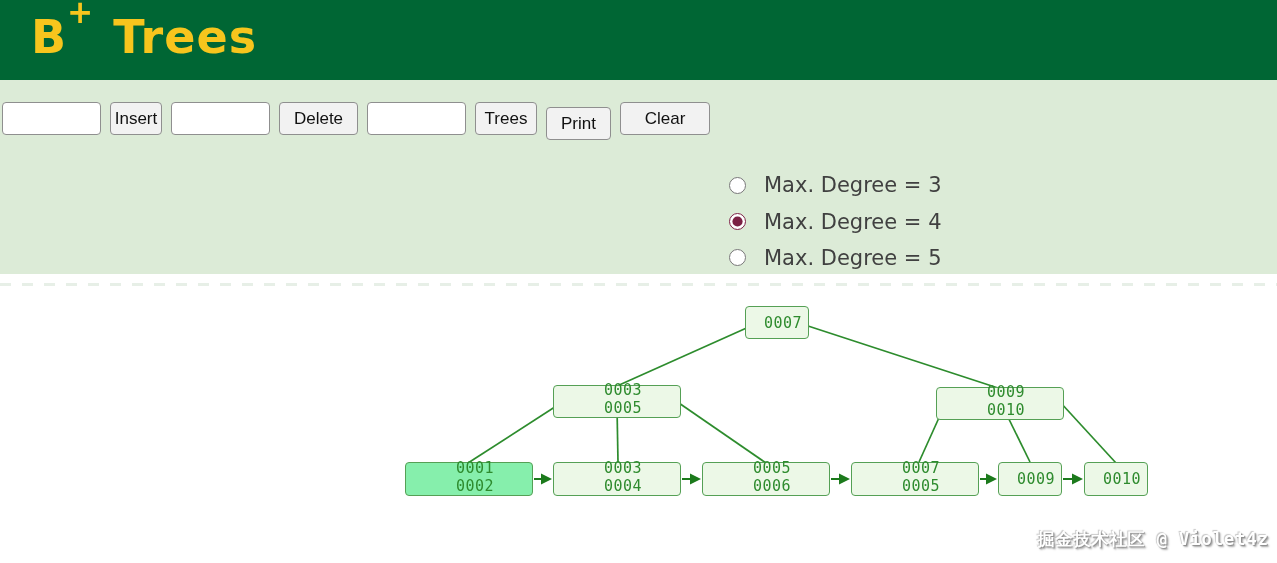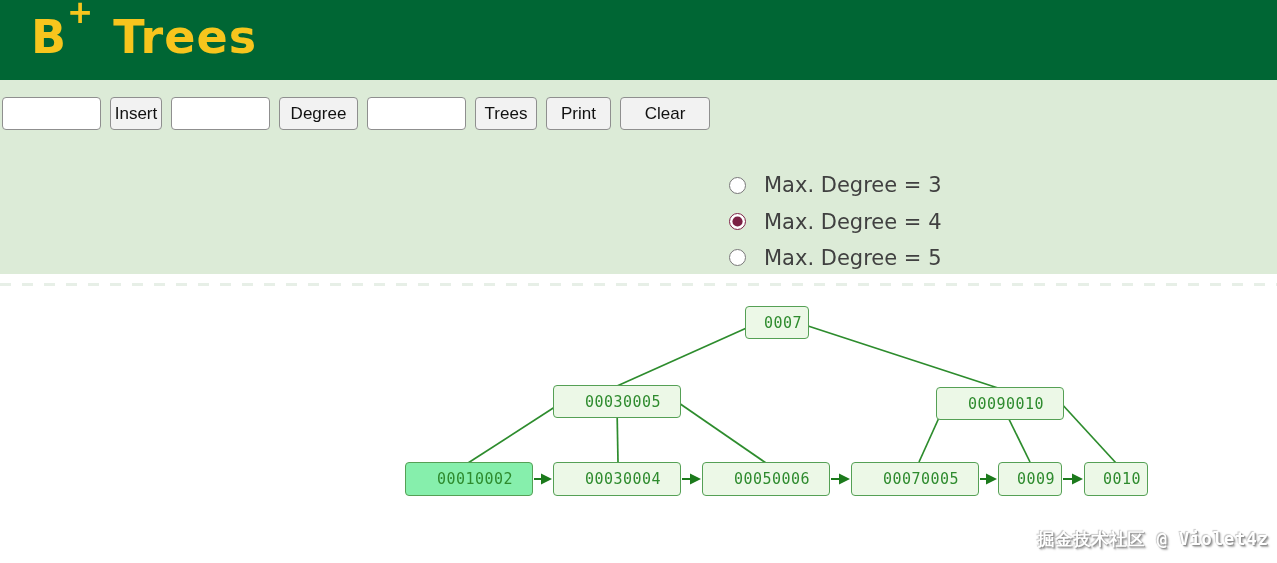--- a/index.html
+++ b/index.html
@@ -38,21 +38,21 @@
   .btn {
     height: 33px; border: 1px solid #8f8f8f; border-radius: 4px;
     background: #f2f2f2; color: #111;
     font-family: "Liberation Sans", sans-serif; font-size: 17px;
     display: inline-flex; align-items: center; justify-content: center;
     cursor: pointer;
   }
   .btn-insert { width: 52px; }
   .btn-delete { width: 79px; }
   .btn-find   { width: 62px; }
-  .btn-print  { width: 65px; }
+  .btn-print  { width: 65px; margin-top: 10px; }
   .btn-clear  { width: 90px; }
 
   .degree-group { position: absolute; left: 729px; top: 87px; }
   .degree-row {
     display: flex; align-items: center; height: 36.4px; cursor: default;
   }
   .degree-row input[type="radio"] {
     width: 17px; height: 17px; accent-color: #7b2144; margin: 0;
   }
   .degree-row .degree-label {
@@ -74,21 +74,21 @@
   }
   #tree-svg { position: absolute; left: 0; top: 0; }
   .tree-node {
     position: absolute;
     border: 1.5px solid #55a055; border-radius: 4px;
     background: #ecf8e7;
     display: flex; align-items: center;
     font-family: "DejaVu Sans Mono", monospace;
     font-size: 15px; color: #2e8b2e; letter-spacing: 0.5px; padding-left: 12px;
   }
-  .tree-node.multi { justify-content: center; }
+  .tree-node.multi { justify-content: flex-end; flex-direction: column; }
   .tree-node.single { justify-content: center; }
 
   .watermark {
     position: absolute; right: 8px; bottom: 12px;
     font-family: "DejaVu Sans Mono", "DejaVu Sans", monospace;
     font-weight: 700; font-size: 17px; color: #ffffff;
     text-shadow: 1px 1px 1px #8d8d8d, 2px 2px 2px #a9a9a9, -1px -1px 1px #c8c8c8;
     letter-spacing: 1px;
   }
 </style>
@@ -97,21 +97,21 @@
 
 <div class="header">
   <h1 class="page-title"><span>B</span><sup>+</sup><span> Trees</span></h1>
 </div>
 
 <div class="controls">
   <div class="toolbar">
     <input class="tbox" type="text" value="" style="">
     <button class="btn btn-insert">Insert</button>
     <input class="tbox" type="text" value="" style="">
-    <button class="btn btn-delete">Degree</button>
+    <button class="btn btn-delete">Delete</button>
     <input class="tbox" type="text" value="" style="">
     <button class="btn btn-find">Trees</button>
     <button class="btn btn-print">Print</button>
     <button class="btn btn-clear">Clear</button>
   </div>
 
   <div class="degree-group">
     <div class="degree-row">
       <input type="radio" name="degree" id="deg0" style="">
       <span class="degree-label">Max. Degree = 3</span>

